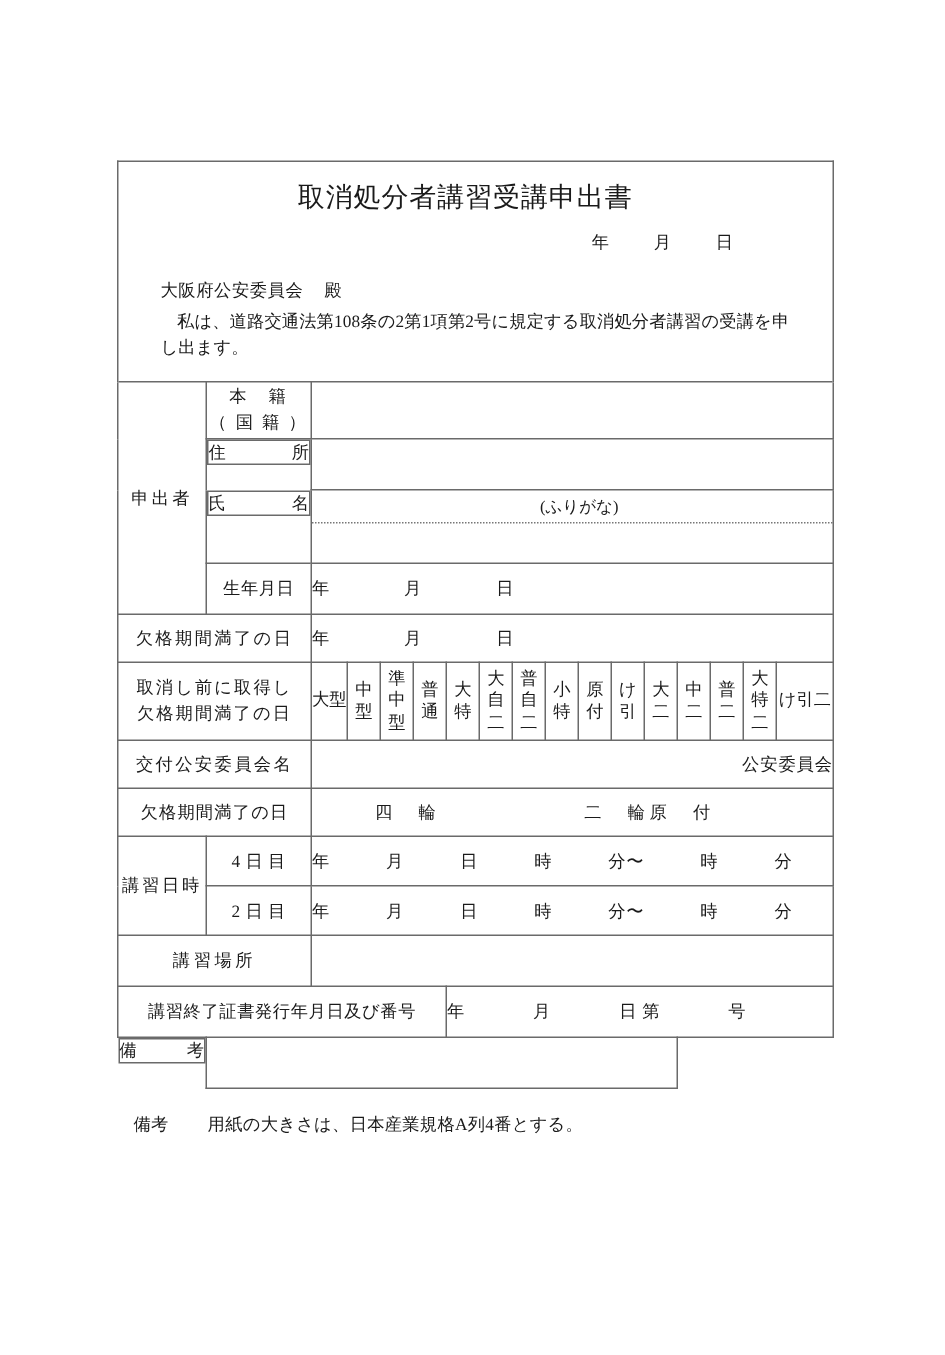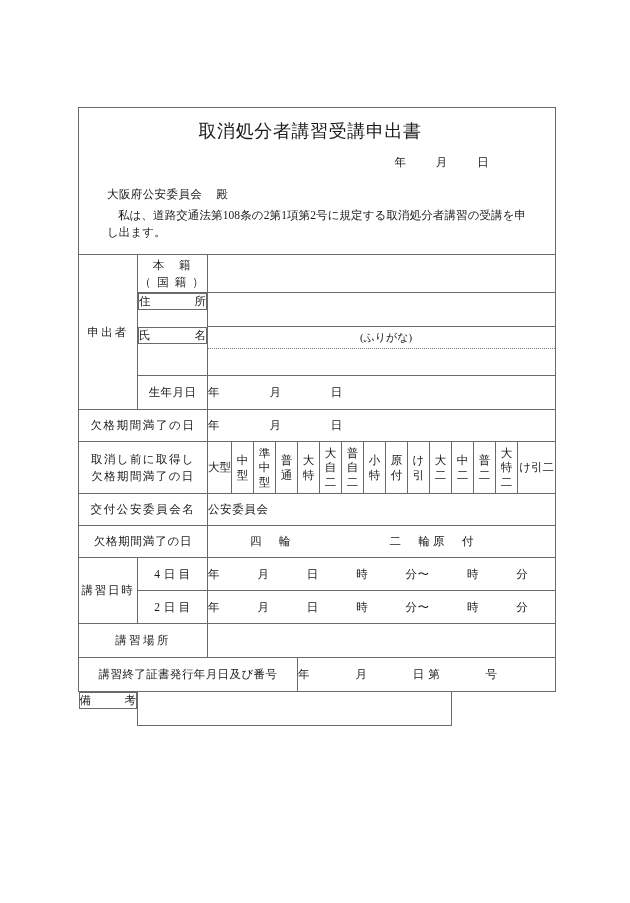--- a/index.html
+++ b/index.html
@@ -119,21 +119,21 @@
     height: 100%;
     text-align: center;
   }
   .furigana-label {
     font-size: 11px;
     padding: 3px 0 3px 9px;
     border-bottom: 1px dotted #777;
   }
   .furigana-blank { height: 26px; }
   .committee-suffix {
-    text-align: left;
+    text-align: right;
     padding-right: 16px;
     font-size: 11.5px;
     letter-spacing: 0.6px;
   }
   .course-opts {
     display: flex;
     font-size: 11.5px;
     letter-spacing: 3px;
     padding-left: 42px;
   }
@@ -352,14 +352,17 @@
       <td colspan="6" class="lbl-justify">
         <span>備</span>
         <span>考</span>
       </td>
       <td colspan="12" class="val"></td>
     </tr>
 
   </tbody>
     </table>
 
+  <div class="footnote">
+    <span class="fn-label">備考</span><span>用紙の大きさは、日本産業規格A列4番とする。</span>
+  </div>
 
 </div>
 
 </body></html>

